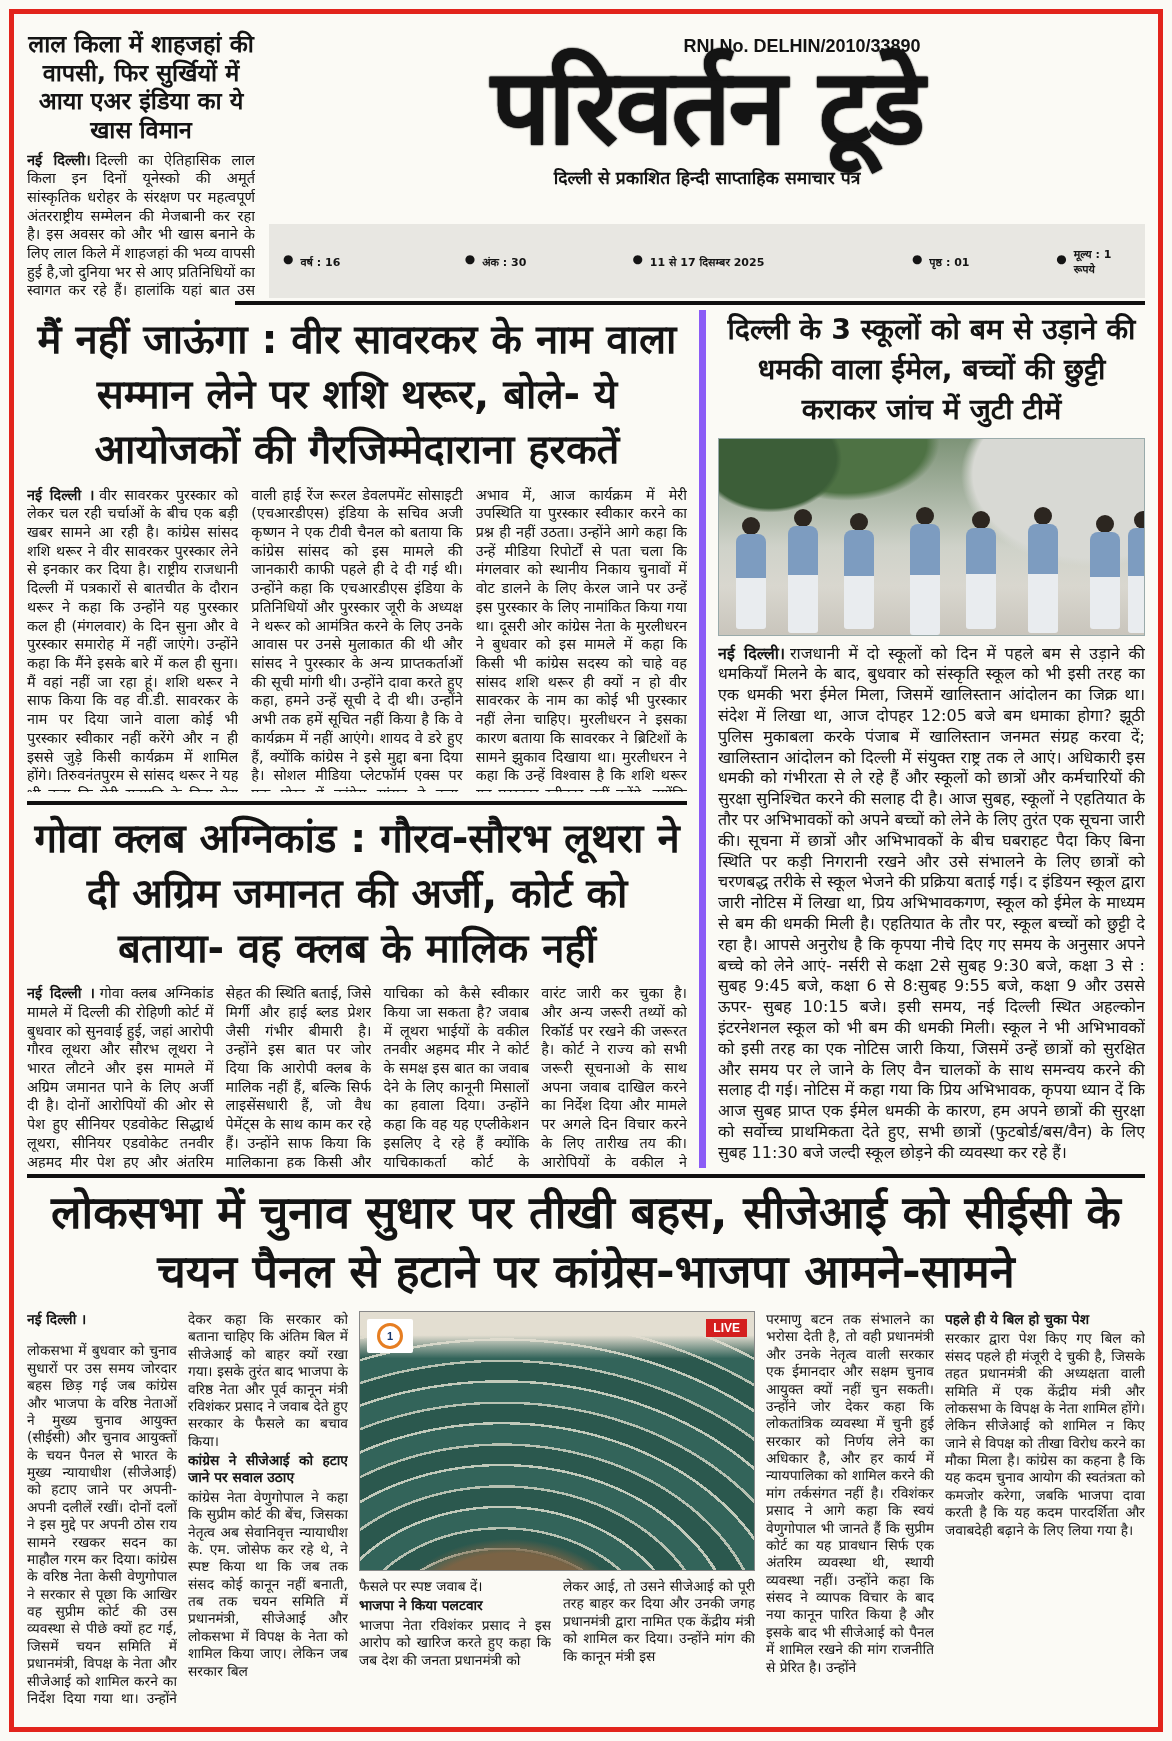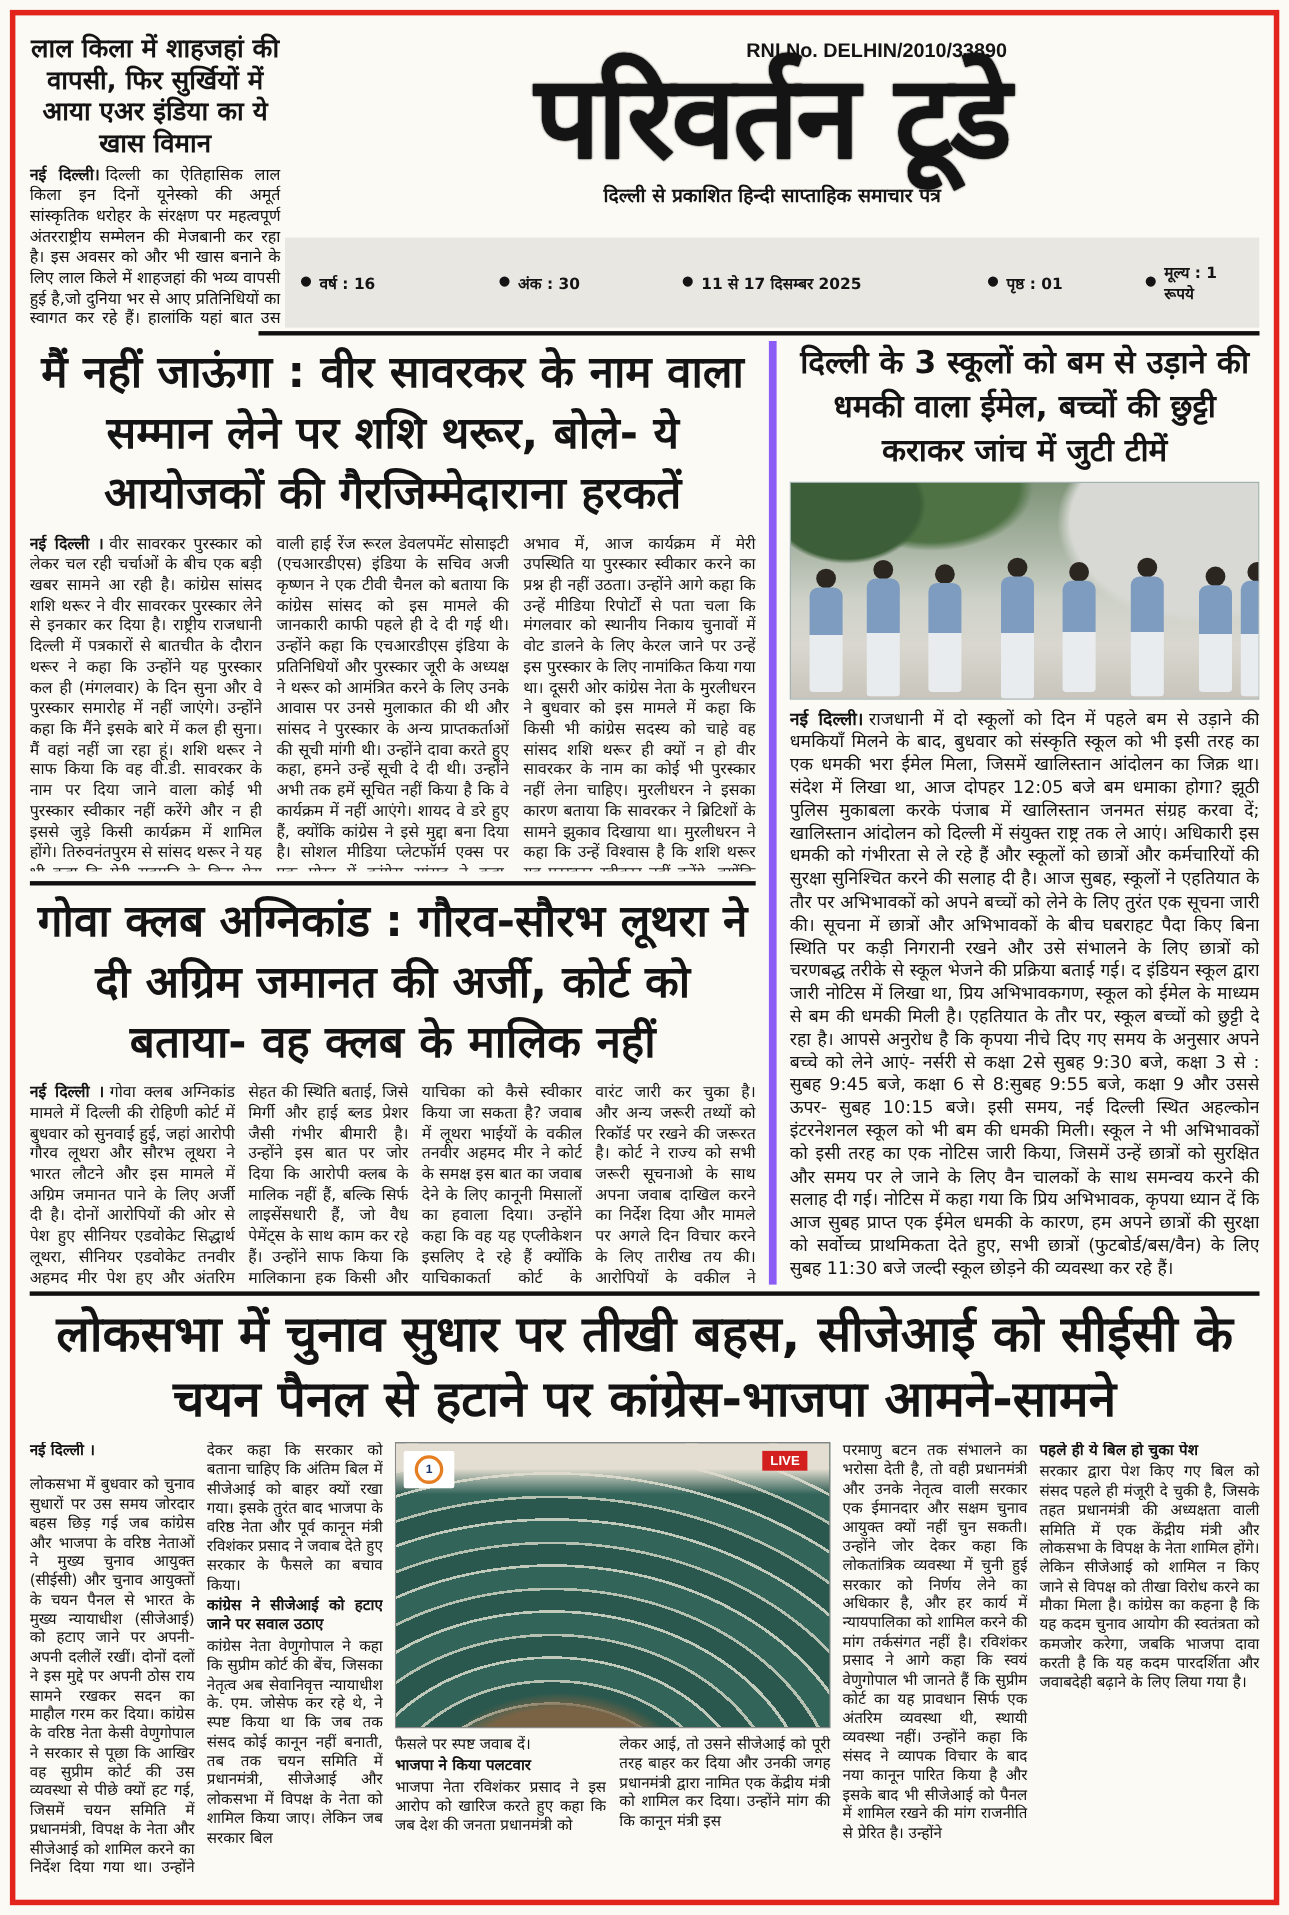--- a/index.html
+++ b/index.html
@@ -3,33 +3,33 @@
 <meta charset="utf-8">
 <style>
   html,body{margin:0;padding:0;background:#777;}
   .page{
     position:relative;width:1172px;height:1741px;margin:0 auto;
     background:#fbfaf5;box-sizing:border-box;padding:26px 27px;
     font-family:"DejaVu Sans",sans-serif;color:#141414;overflow:hidden;
   }
   .red-frame{position:absolute;inset:9px;border:5px solid #e2241c;pointer-events:none;z-index:5;}
   
-  .header{display:grid;grid-template-columns:228px 1fr;column-gap:4px;height:272px;}
+  .header{display:grid;grid-template-columns:228px 1fr;column-gap:14px;height:272px;}
   .box-story{overflow:hidden;height:272px;}
   .box-headline{font-weight:bold;font-size:23.5px;line-height:1.22;text-align:center;margin:4px 0 6px;}
   .box-body{font-size:14.6px;line-height:1.28;text-align:justify;margin:0;}
   .box-body b{margin-right:5px;}
   .mast-col{display:flex;flex-direction:column;height:272px;overflow:hidden;}
   .rni{font-family:"Liberation Sans",sans-serif;font-weight:bold;font-size:18px;text-align:center;
        padding-left:190px;margin-top:10px;}
   .masthead{font-weight:bold;font-size:104px;line-height:1.08;text-align:center;letter-spacing:-2px;
        text-shadow:0 0 1px #000,0 0 2px #000; margin-top:-6px;}
   .tagline{font-weight:bold;font-size:17.5px;text-align:center;margin-top:2px;}
   .infobar{margin-top:auto;background:#e8e7e2;display:flex;align-items:center;
-       font-weight:bold;font-size:14px;padding:22px 14px;gap:0;}
+       font-weight:bold;font-size:11px;padding:22px 14px;gap:0;}
   .info-item{display:flex;align-items:center;}
   .info-item:nth-child(1){width:195px;}
   .info-item:nth-child(2){width:180px;}
   .info-item:nth-child(3){width:300px;}
   .info-item:nth-child(4){width:155px;}
   .bullet{display:inline-block;margin-right:7px;}
   .bullet::before{content:"●";font-size:12px;position:relative;top:-2px;}
   .rule{border-top:4px solid #101010;margin:6px 0 5px;}
   .header-rule{margin-left:208px;margin-top:3px;}
   
@@ -76,21 +76,21 @@
   .dateline-line{font-weight:bold;margin-bottom:14px;}
   
   .photo-block{overflow:hidden;}
   .parliament-photo{position:relative;height:258px;border:1px solid #888;overflow:hidden;
     background-color:#3c685c;
     background-image:
       linear-gradient(180deg,#e3ded1 0%,#e3ded1 9%,rgba(227,222,209,0) 18%),
       radial-gradient(260px 180px at 38% 120%, #7a6345 0 38%, rgba(122,99,69,0) 46%),
       repeating-radial-gradient(ellipse 760px 600px at 36% 132%,
         #33645a 0 24px,#c2cabb 24px 27px,#2b584e 27px 50px,#b7c1b2 50px 53px);}
-  .live-badge{position:absolute;top:7px;right:20px;background:#d41f1f;color:#fff;
+  .live-badge{position:absolute;top:7px;right:7px;background:#d41f1f;color:#fff;
       font-family:"Liberation Sans",sans-serif;font-weight:bold;font-size:12px;padding:2px 7px;}
   .channel-logo{position:absolute;top:7px;left:7px;width:46px;height:34px;background:#fff;
       display:flex;align-items:center;justify-content:center;border-radius:2px;}
   .channel-logo .ring{width:20px;height:20px;border-radius:50%;border:3px solid #e67e22;
       display:flex;align-items:center;justify-content:center;font-size:11px;font-weight:bold;color:#16356b;
       font-family:"Liberation Sans",sans-serif;}
   .caption-cols{display:grid;grid-template-columns:1fr 1fr;column-gap:12px;margin-top:7px;height:124px;overflow:hidden;}
 </style>
 </head>
 <body>

